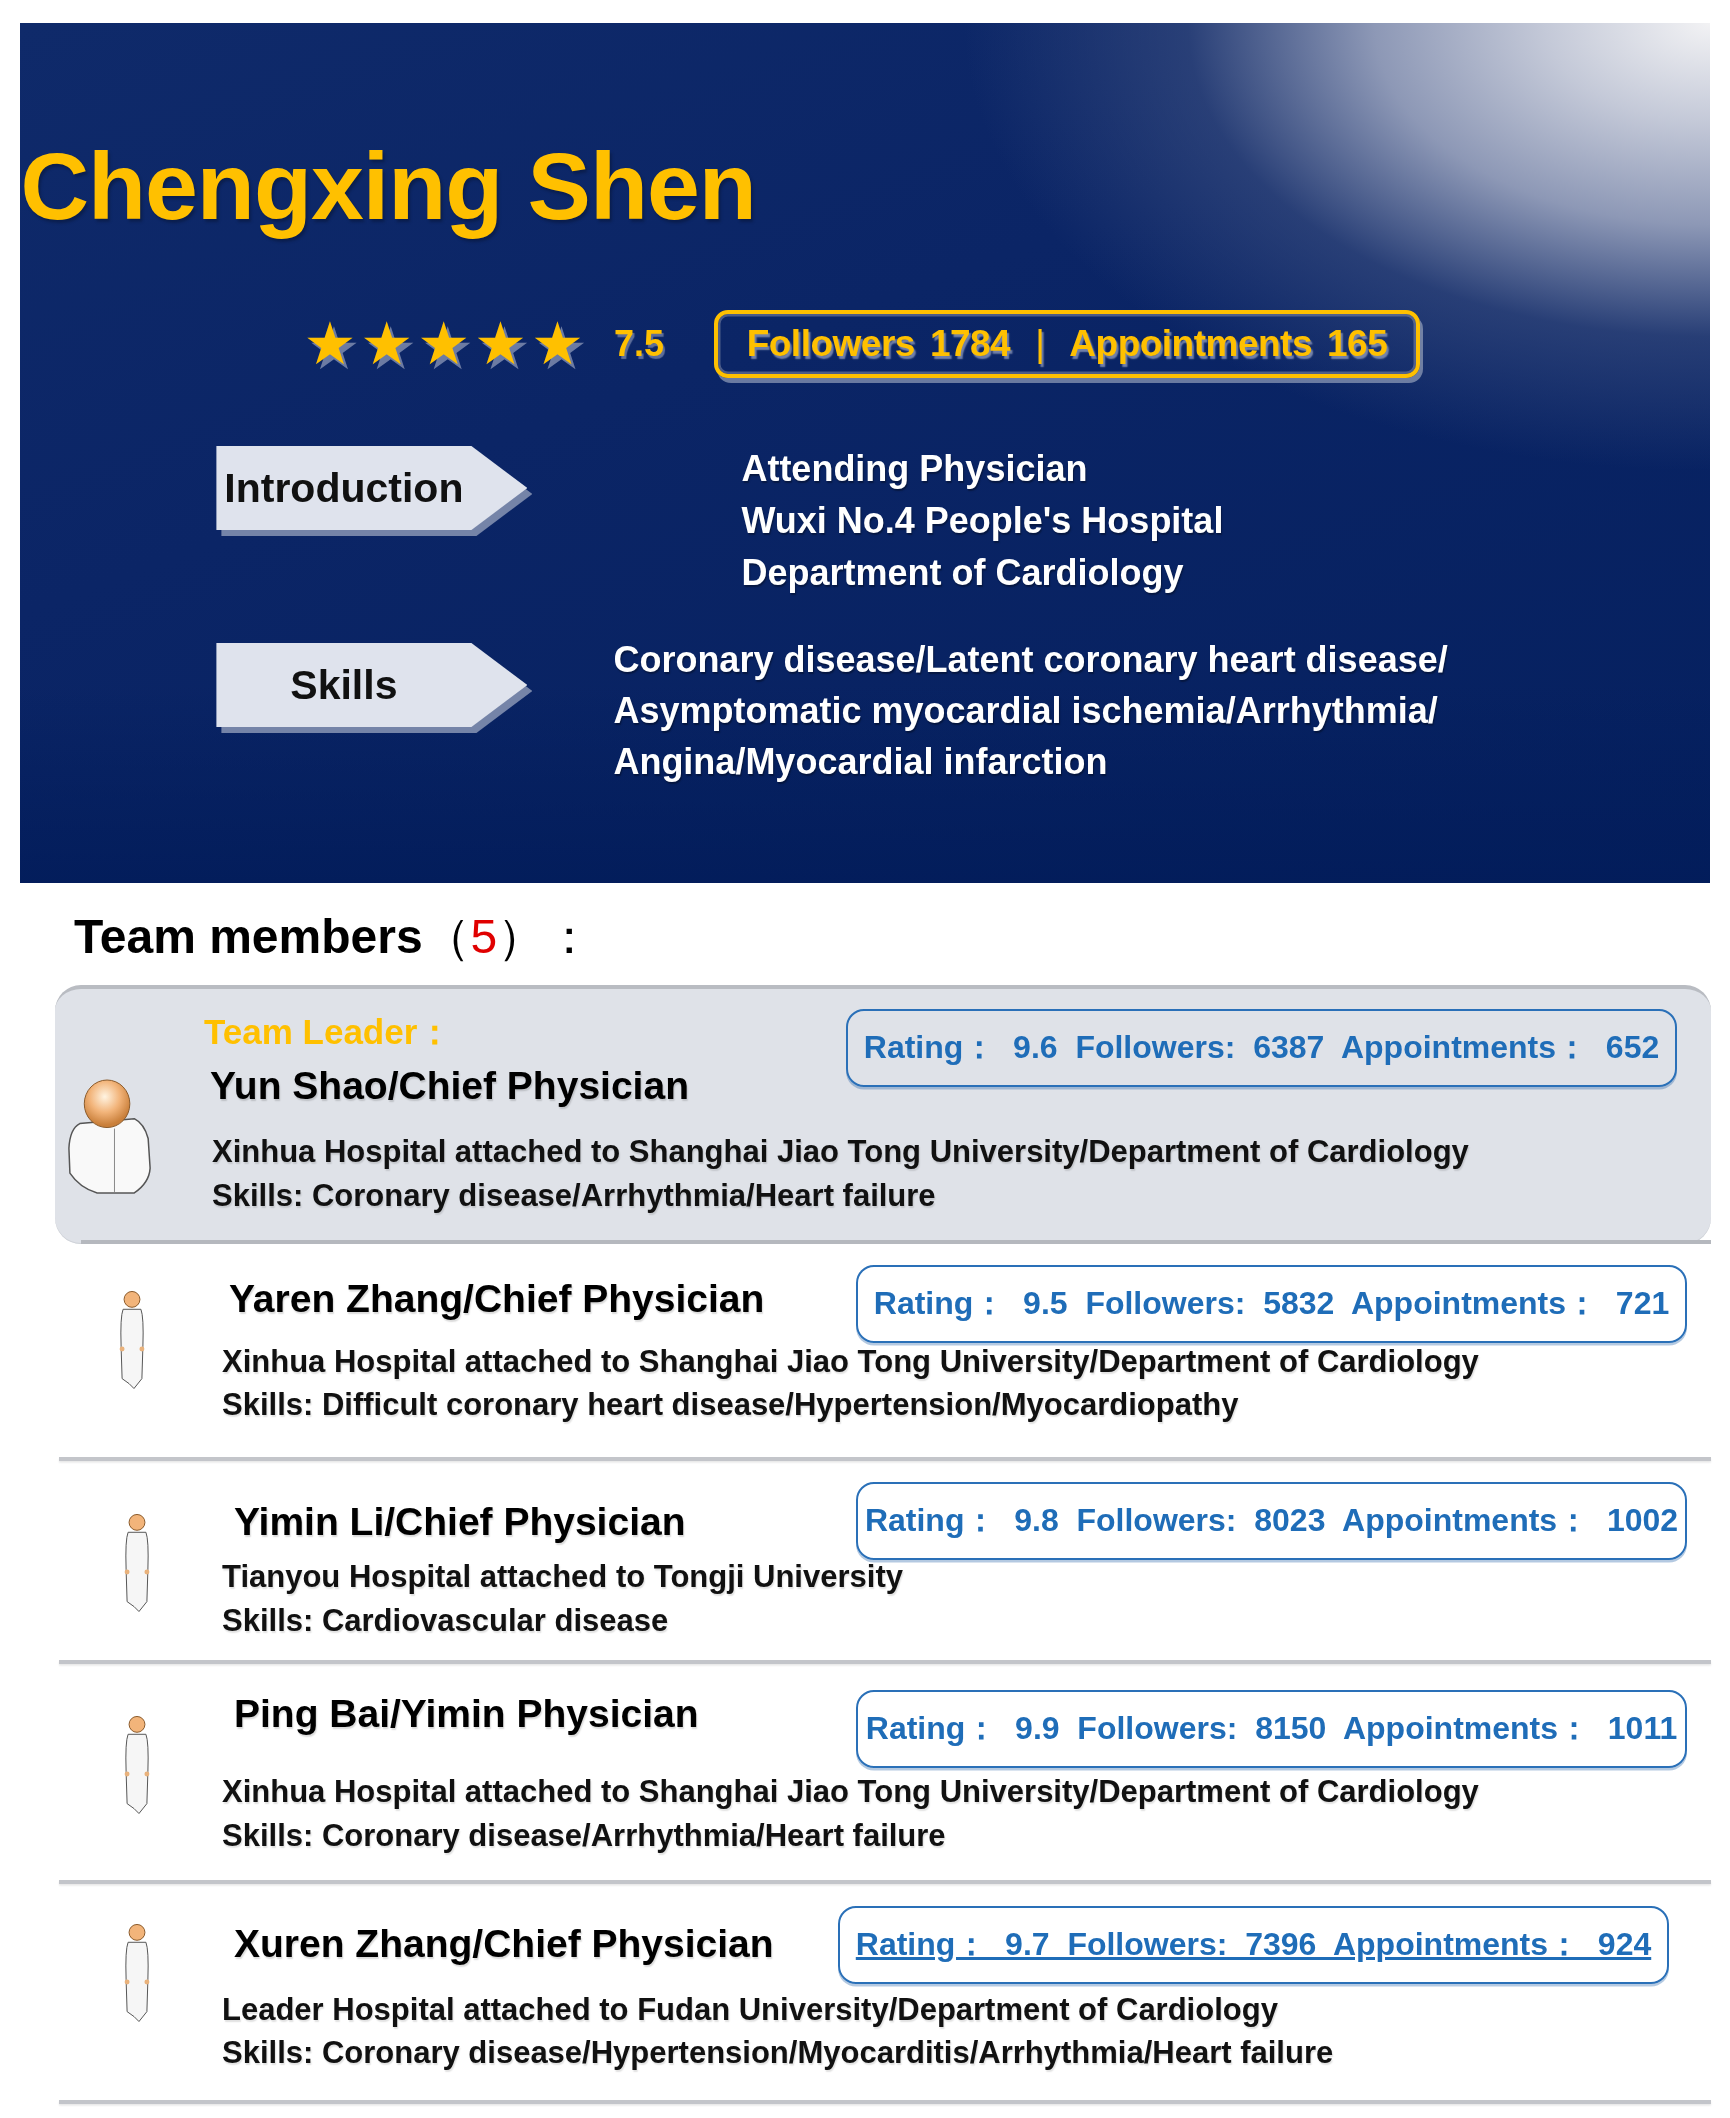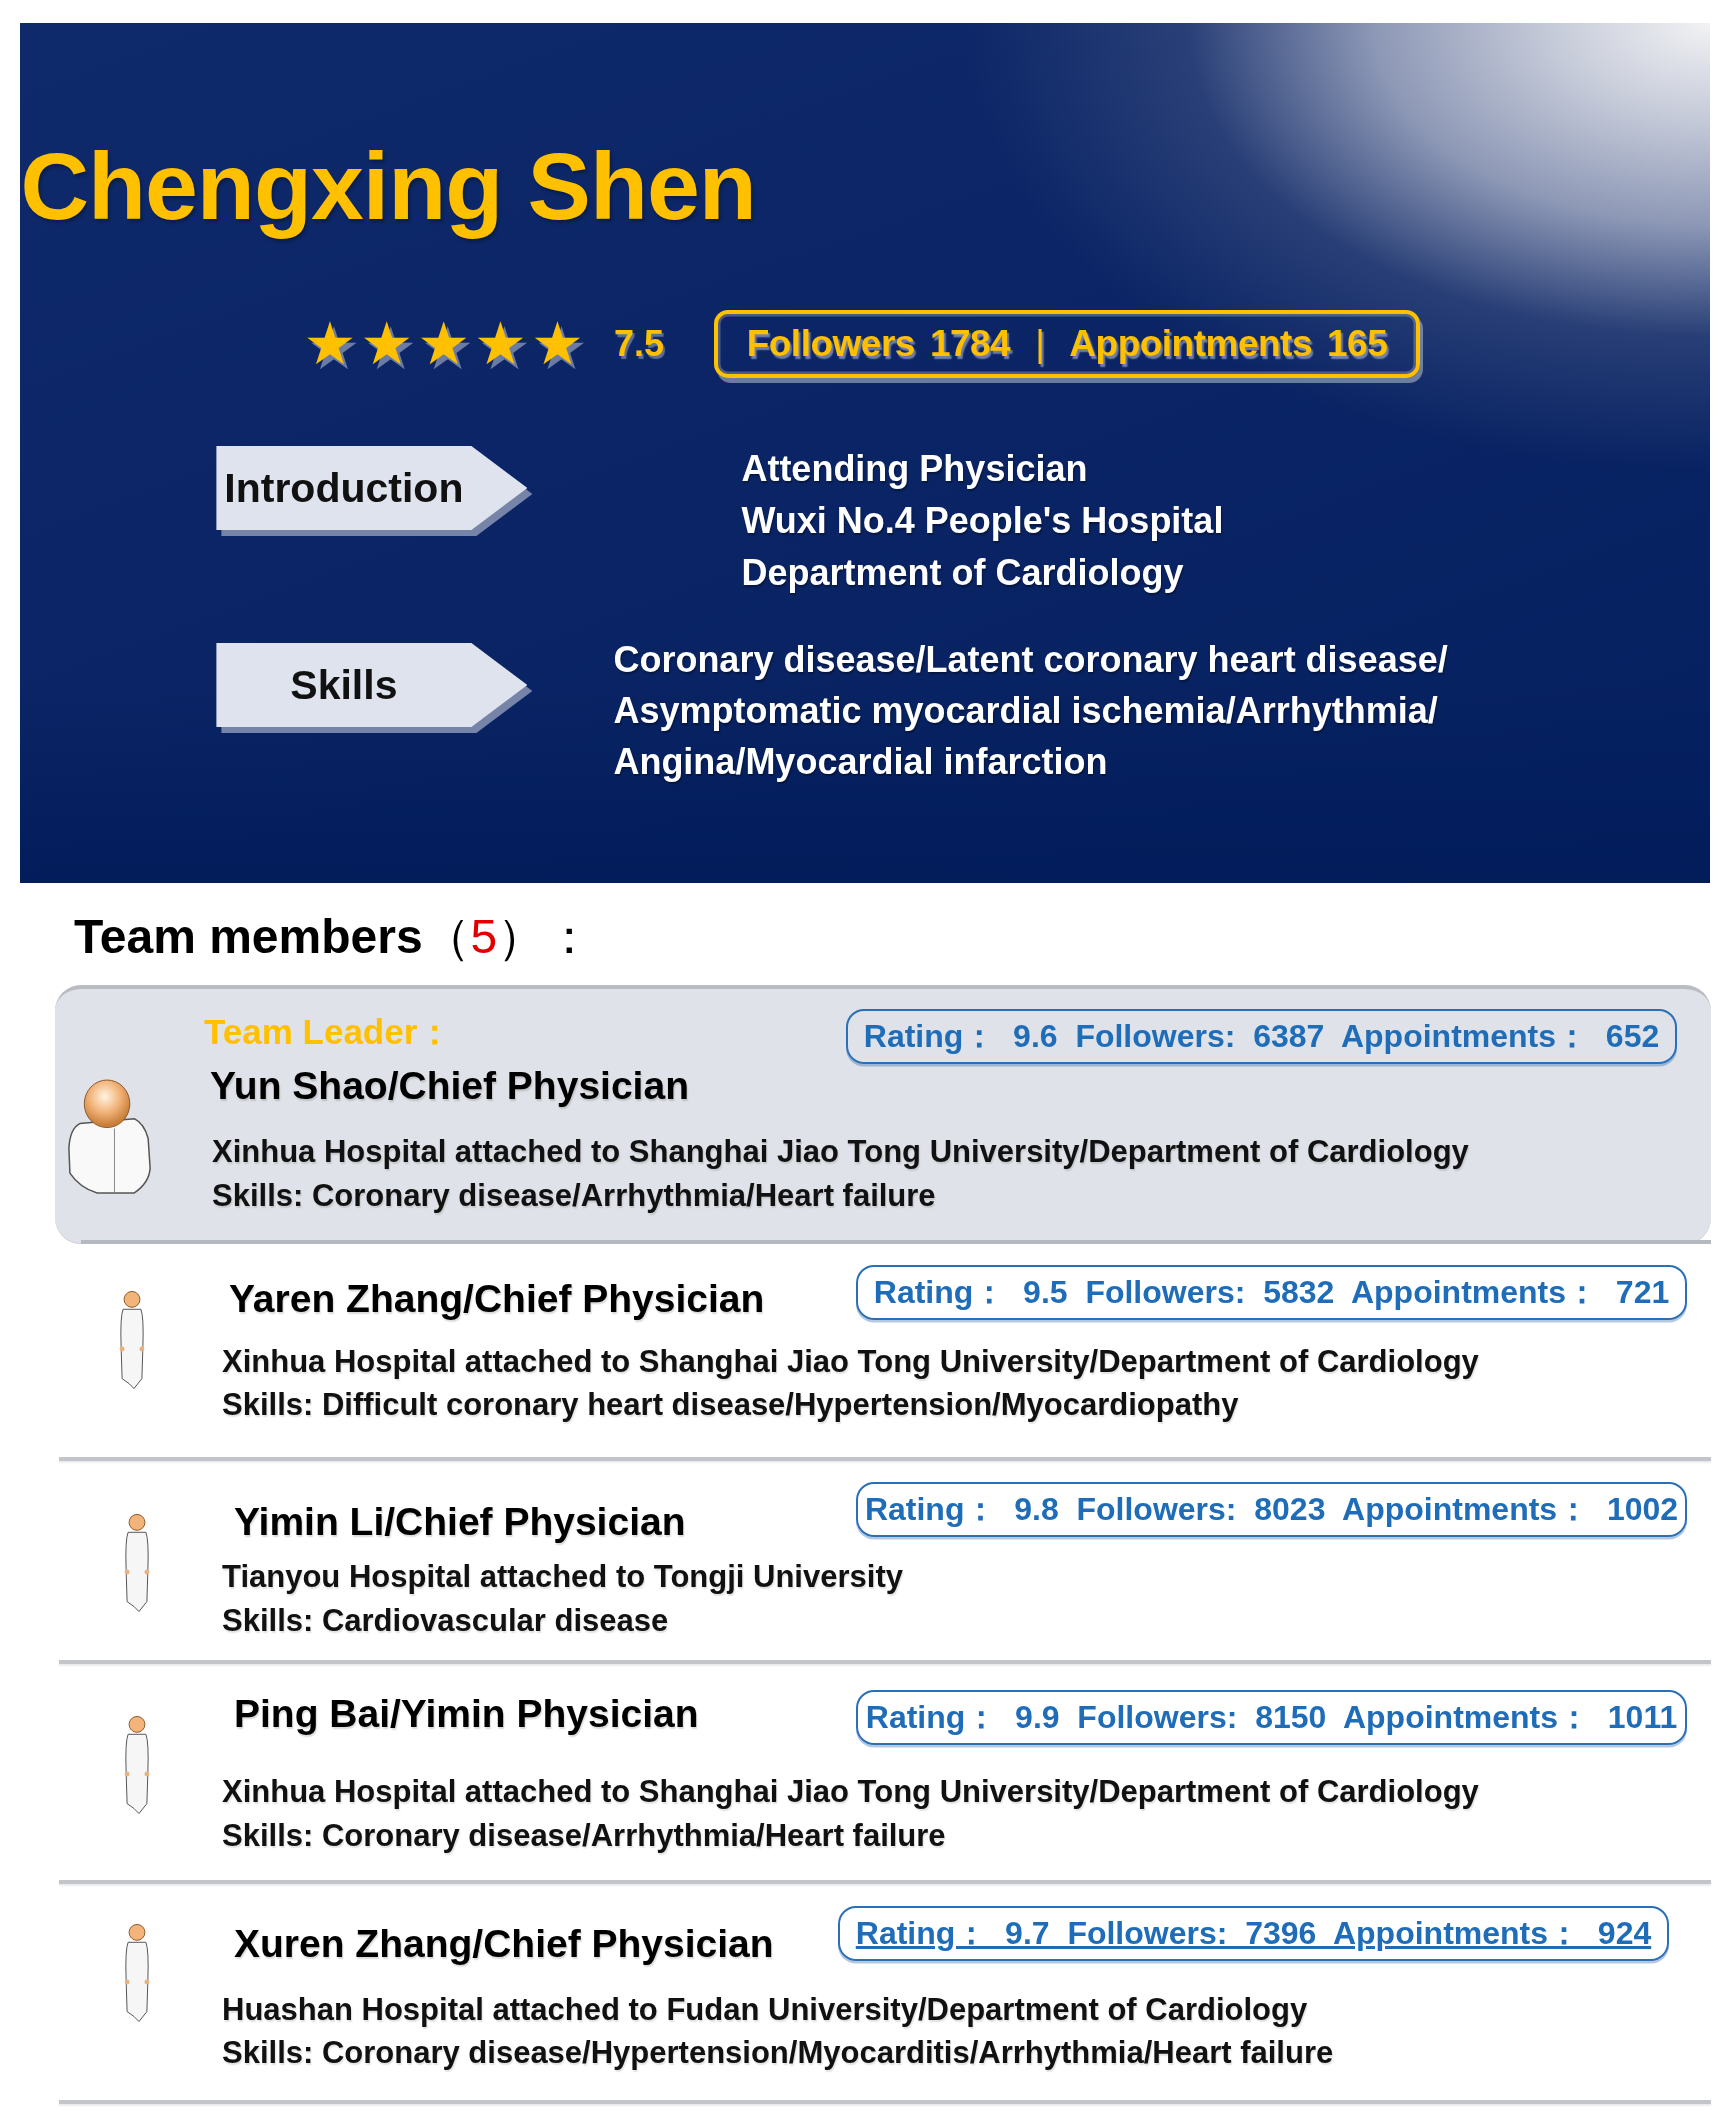--- a/index.html
+++ b/index.html
@@ -112,21 +112,21 @@
   }
   .m-name {
     position: absolute; font-size: 39px; font-weight: bold; color: #000;
     text-shadow: 1px 1.5px 1.5px rgba(0,0,0,0.15);
   }
   .m-line {
     position: absolute; font-size: 31px; font-weight: bold; color: #111;
     text-shadow: 1px 1.5px 1.5px rgba(0,0,0,0.12);
   }
   .pill {
-    position: absolute; height: 55px; width: 831px;
+    position: absolute; height: 78px; width: 831px;
     border: 2.5px solid #2a70b8; border-radius: 18px;
     box-shadow: 0 2.5px 0 rgba(40,100,170,0.35);
     display: flex; align-items: center; justify-content: center;
     font-size: 32px; font-weight: bold; color: #1f6db8;
     white-space: pre;
   }
 
   
   .avatar-big { position: absolute; left: 5px; top: 80px; width: 104px; height: 129px; }
   .avatar-small { position: absolute; width: 40px; height: 104px; }
@@ -243,16 +243,16 @@
 
 <div class="member row" style="top:1885px; height:219px;">
   <svg class="avatar-small" style="left:62px; top:35px;" viewBox="0 0 80 210">
     <circle cx="40" cy="25" r="16" fill="#f2b47a" stroke="#8a5a2a" stroke-width="2"></circle>
     <path d="M22 45 L58 45 Q64 60 62 120 L60 185 L44 205 L34 195 L20 185 L18 120 Q16 60 22 45 Z" fill="#f6f6f6" stroke="#555" stroke-width="2"></path>
     <circle cx="20" cy="125" r="5" fill="#e9b27c"></circle>
       <circle cx="60" cy="125" r="5" fill="#e9b27c"></circle>
   </svg>
   <div class="m-name" style="left:179px; top:37px;">Xuren Zhang/Chief Physician</div>
   <div class="pill" style="left:783px; top:21px;text-decoration:underline;">Rating：  9.7  Followers:  7396  Appointments：  924</div>
-  <div class="m-line" style="left:167px; top:107px;">Huashan Hospital attached to Fudan University/Department of Cardiology</div>
+  <div class="m-line" style="left:167px; top:107px;">Leader Hospital attached to Fudan University/Department of Cardiology</div>
   <div class="m-line" style="left:167px; top:150px;">Skills: Coronary disease/Hypertension/Myocarditis/Arrhythmia/Heart failure</div>
 </div>
 
 
 </body></html>

